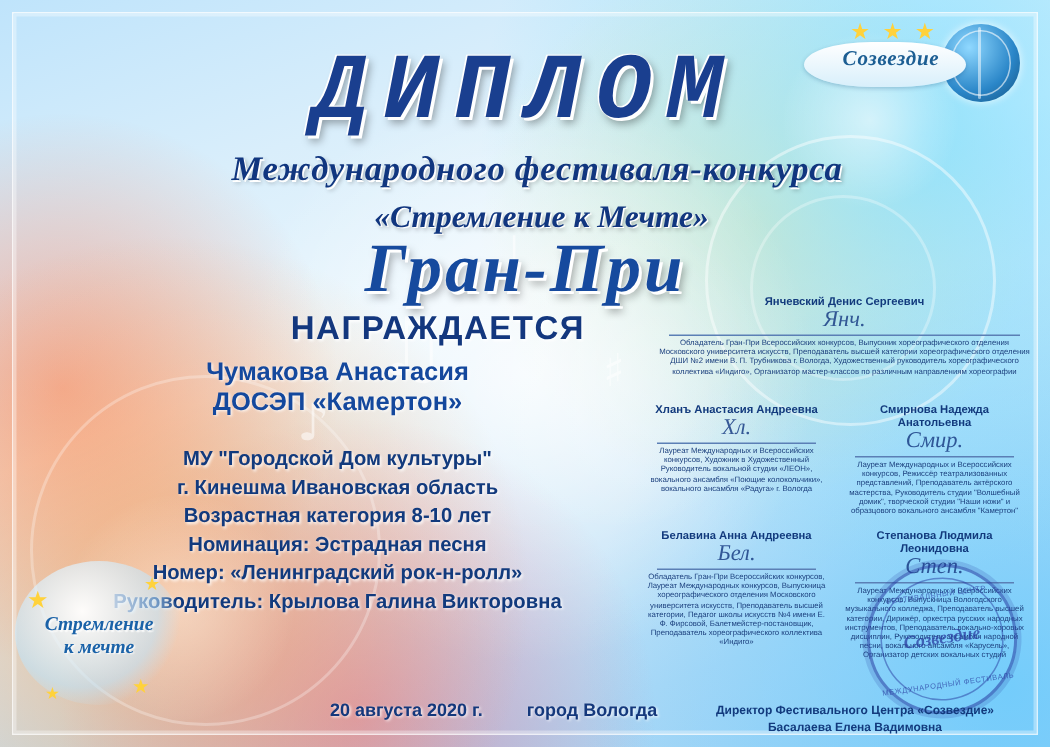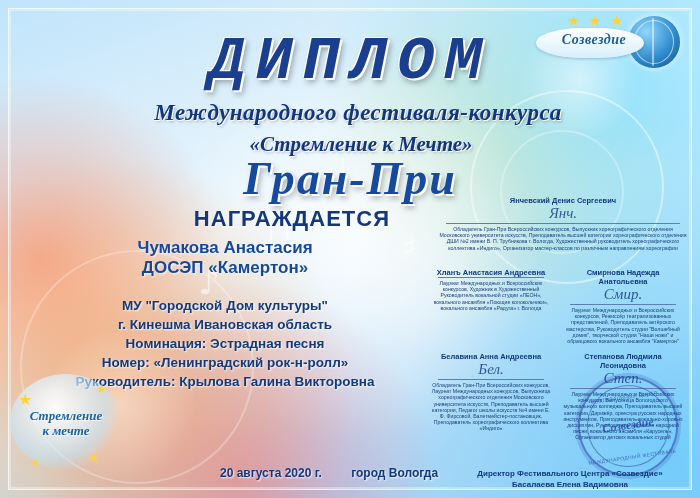--- a/index.html
+++ b/index.html
@@ -209,35 +209,37 @@
   <div class="grandprix">Гран-При</div>
 
   <div class="awarded">НАГРАЖДАЕТСЯ</div>
   <div class="winner">
     <div>Чумакова Анастасия</div>
     <div>ДОСЭП «Камертон»</div>
   </div>
   <div class="details">
     <div>МУ "Городской Дом культуры"</div>
     <div>г. Кинешма Ивановская область</div>
+    <div>Возрастная категория 8-10 лет</div>
     <div>Номинация: Эстрадная песня</div>
     <div>Номер: «Ленинградский рок-н-ролл»</div>
     <div>Руководитель: Крылова Галина Викторовна</div>
   </div>
 
   <div class="jury">
     <div class="jcell" style="left:8px;top:0;width:250px;">
       <div class="jname">Янчевский Денис Сергеевич</div>
       <div class="jsign">Янч.</div>
       <div class="jline"></div>
       <div class="jdesc">Обладатель Гран-При Всероссийских конкурсов, Выпускник хореографического отделения Московского университета искусств, Преподаватель высшей категории хореографического отделения ДШИ №2 имени В. П. Трубникова г. Вологда, Художественный руководитель хореографического коллектива «Индиго», Организатор мастер-классов по различным направлениям хореографии</div>
     </div>
 
     <div class="jcell" style="left:0;top:72px;">
       <div class="jname">Хланъ Анастасия Андреевна</div>
+      <div class="jsign">Хл.</div>
       <div class="jline"></div>
       <div class="jdesc">Лауреат Международных и Всероссийских конкурсов, Художник в Художественный Руководитель вокальной студии «ЛЕОН», вокального ансамбля «Поющие колокольчики», вокального ансамбля «Радуга» г. Вологда</div>
     </div>
 
     <div class="jcell" style="left:132px;top:72px;">
       <div class="jname">Смирнова Надежда Анатольевна</div>
       <div class="jsign">Смир.</div>
       <div class="jline"></div>
       <div class="jdesc">Лауреат Международных и Всероссийских конкурсов, Режиссёр театрализованных представлений, Преподаватель актёрского мастерства, Руководитель студии "Волшебный домик", творческой студии "Наши ножи" и образцового вокального ансамбля "Камертон"</div>
     </div>

